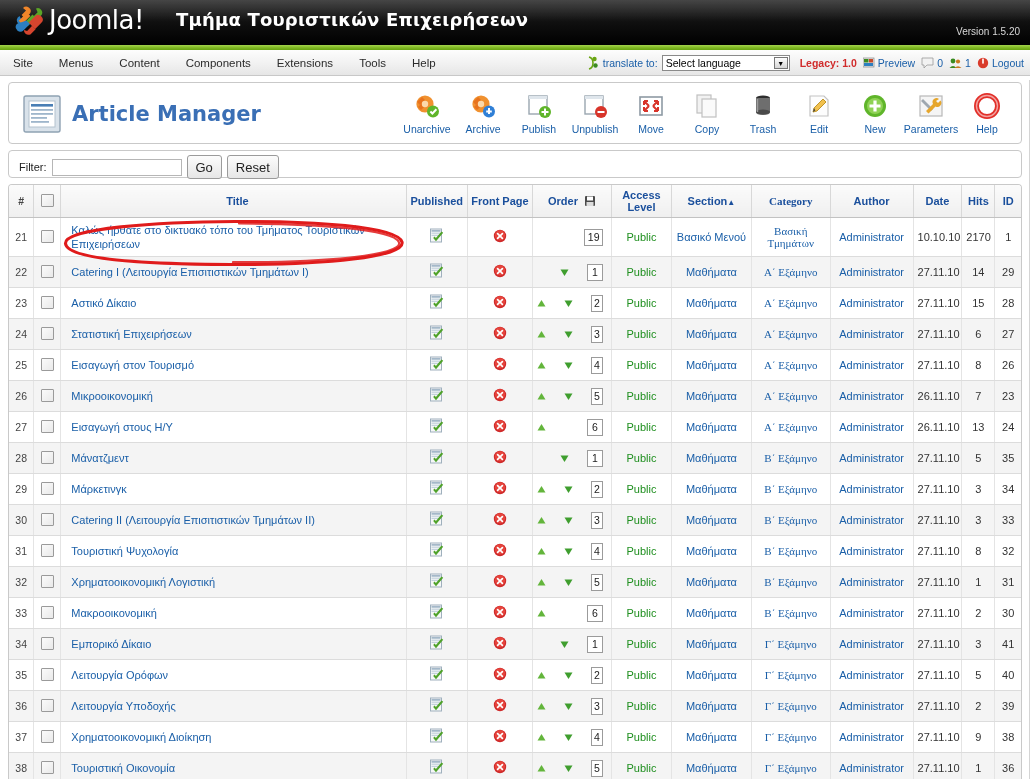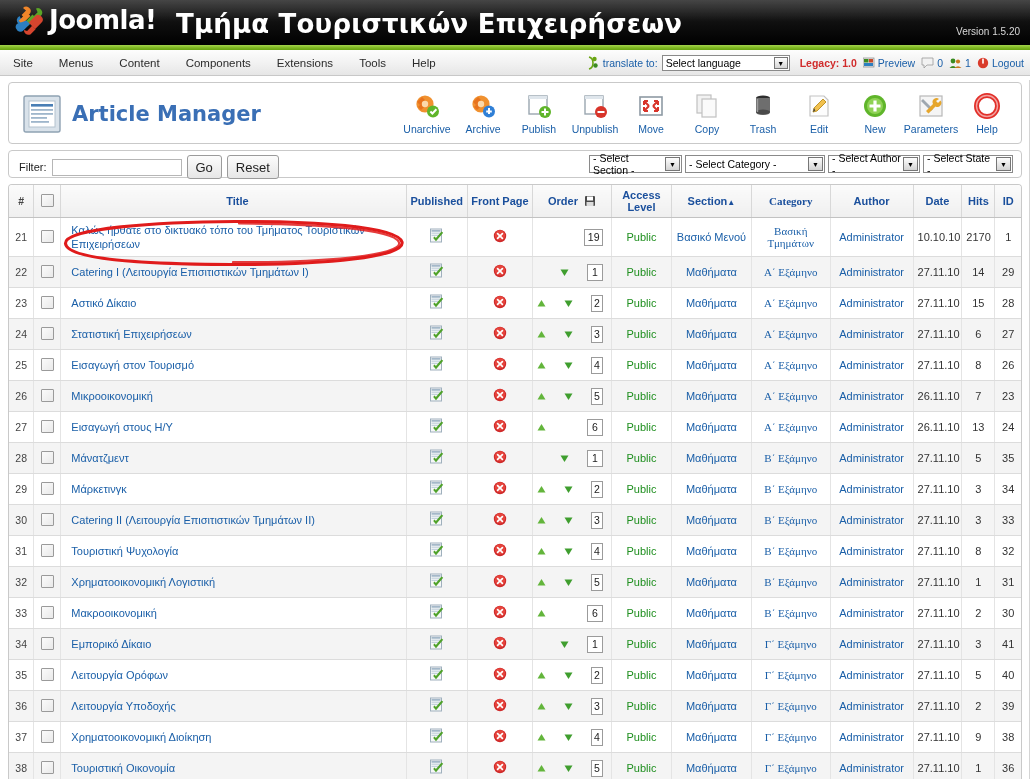--- a/index.html
+++ b/index.html
@@ -25,26 +25,26 @@
     background: linear-gradient(to bottom, rgba(255,255,255,.13), rgba(255,255,255,0));
     pointer-events: none;
   }
   .joomla-logo {
     position: absolute; left: 14px; top: 4px;
     display: flex; align-items: center; gap: 3px;
   }
   .joomla-mark { width: 32px; height: 34px; }
   .joomla-word {
     color: #ffffff; font-size: 26px; letter-spacing: -0.5px;
-    font-family: "DejaVu Sans", sans-serif; font-weight: 700;
+    font-family: "DejaVu Sans", sans-serif; font-weight: 400;
     position: relative; top: -1px;
   }
   #site-title {
     position: absolute; left: 176px; top: 9px;
-    color: #ffffff; font-size: 26px; font-weight: bold;
+    color: #ffffff; font-size: 18px; font-weight: bold;
     font-family: "DejaVu Sans", sans-serif;
     letter-spacing: 0.2px;
     white-space: nowrap;
   }
   #version {
     position: absolute; right: 10px; top: 26px;
     color: #d8d8d8; font-size: 10px;
   }
   #green-bar {
     height: 5px;
@@ -486,38 +486,20 @@
   </div>
 
   <div class="panel" id="filterpanel">
     <div id="filter-left">
       <span class="lbl">Filter:</span>
       <input id="filter-input" type="text" value="" placeholder="" style="">
       <div class="gbtn">Go</div>
       <div class="gbtn">Reset</div>
     </div>
 
-    <div id="filter-right">
-      <div class="sel sel-section">
-        <span>- Select Section -</span>
-        <span class="arrowbox">▼</span>
-      </div>
-      <div class="sel sel-category">
-        <span>- Select Category -</span>
-        <span class="arrowbox">▼</span>
-      </div>
-      <div class="sel sel-author">
-        <span>- Select Author -</span>
-        <span class="arrowbox">▼</span>
-      </div>
-      <div class="sel sel-state">
-        <span>- Select State -</span>
-        <span class="arrowbox">▼</span>
-      </div>
-    </div>
   </div>
 
   <div id="table-wrap">
     <table>
       <thead>
         <tr>
           <th class="c-num">#</th>
           <th class="c-chk"><span class="chk-head"></span></th>
           <th class="c-title" style="text-align:center !important;">Title</th>
           <th class="c-pub">Published</th>

